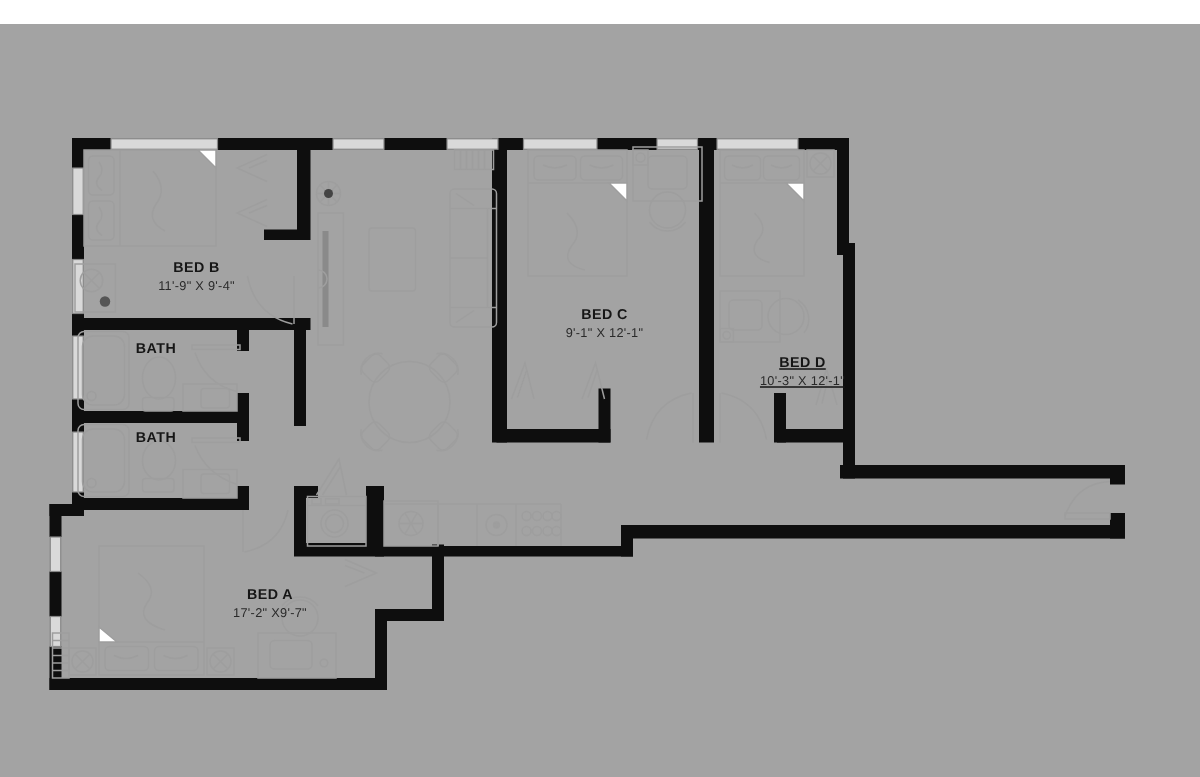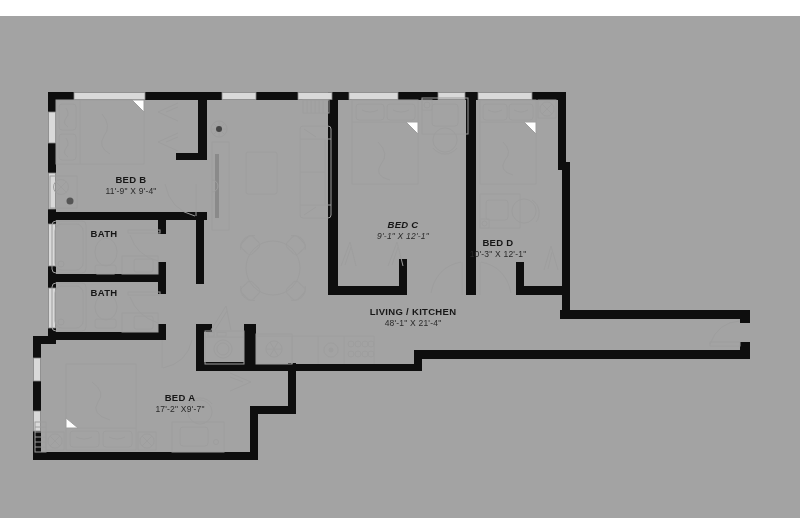--- a/index.html
+++ b/index.html
@@ -390,28 +390,24 @@
 
   <div class="room-label" style="left:104px;top:276px;">
     <span class="room-name">BATH</span>
   </div>
 
   <div class="room-label" style="left:180px;top:387px;">
     <span class="room-name">BED A</span>
     <span class="room-dims">17'-2" X9'-7"</span>
   </div>
 
-  <div class="room-label" style="left:413px;top:301px;">
-    <span class="room-name">LIVING / KITCHEN</span>
-    <span class="room-dims">48'-1" X 21'-4"</span>
-  </div>
-
-  <div class="room-label" style="left:403px;top:214px;font-style:italic;">
+
+  <div class="room-label" style="left:403px;top:200px;">
     <span class="room-name">BED C</span>
     <span class="room-dims">9'-1" X 12'-1"</span>
   </div>
 
-  <div class="room-label" style="left:498px;top:232px;">
+  <div class="room-label" style="left:535px;top:232px;text-decoration:underline;">
     <span class="room-name">BED D</span>
     <span class="room-dims">10'-3" X 12'-1"</span>
   </div>
 
 </div>
 
 </body></html>

